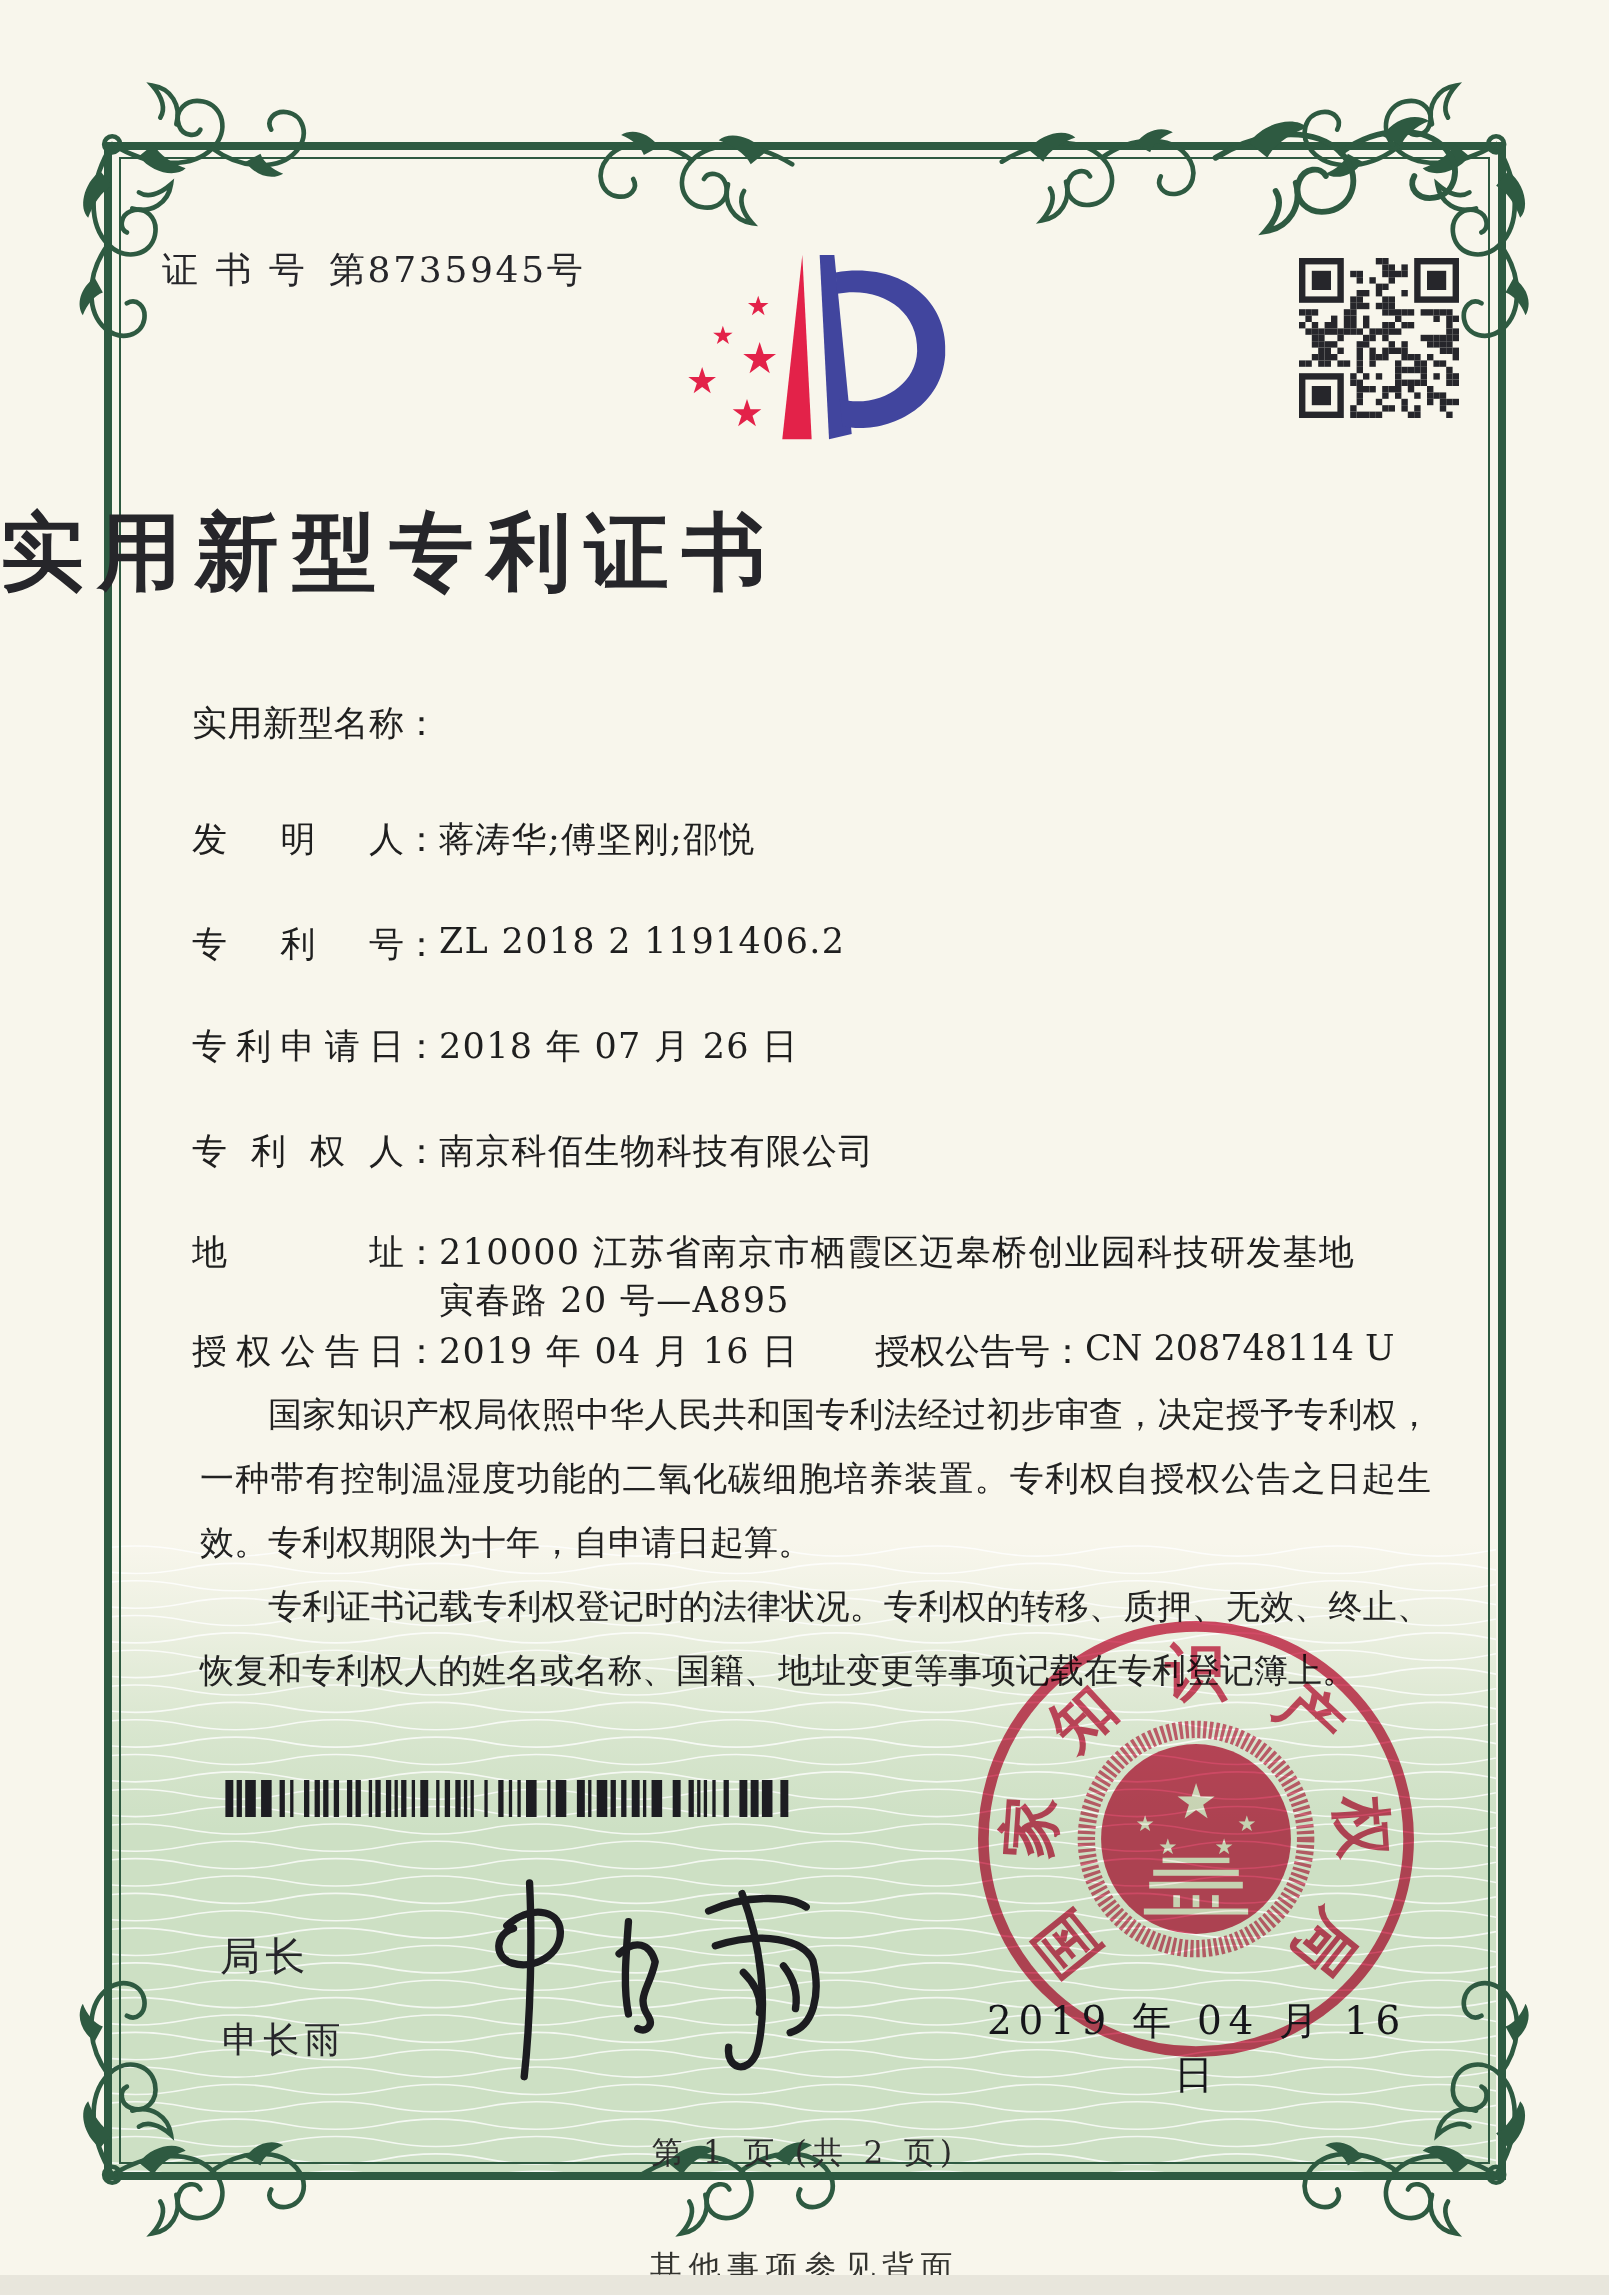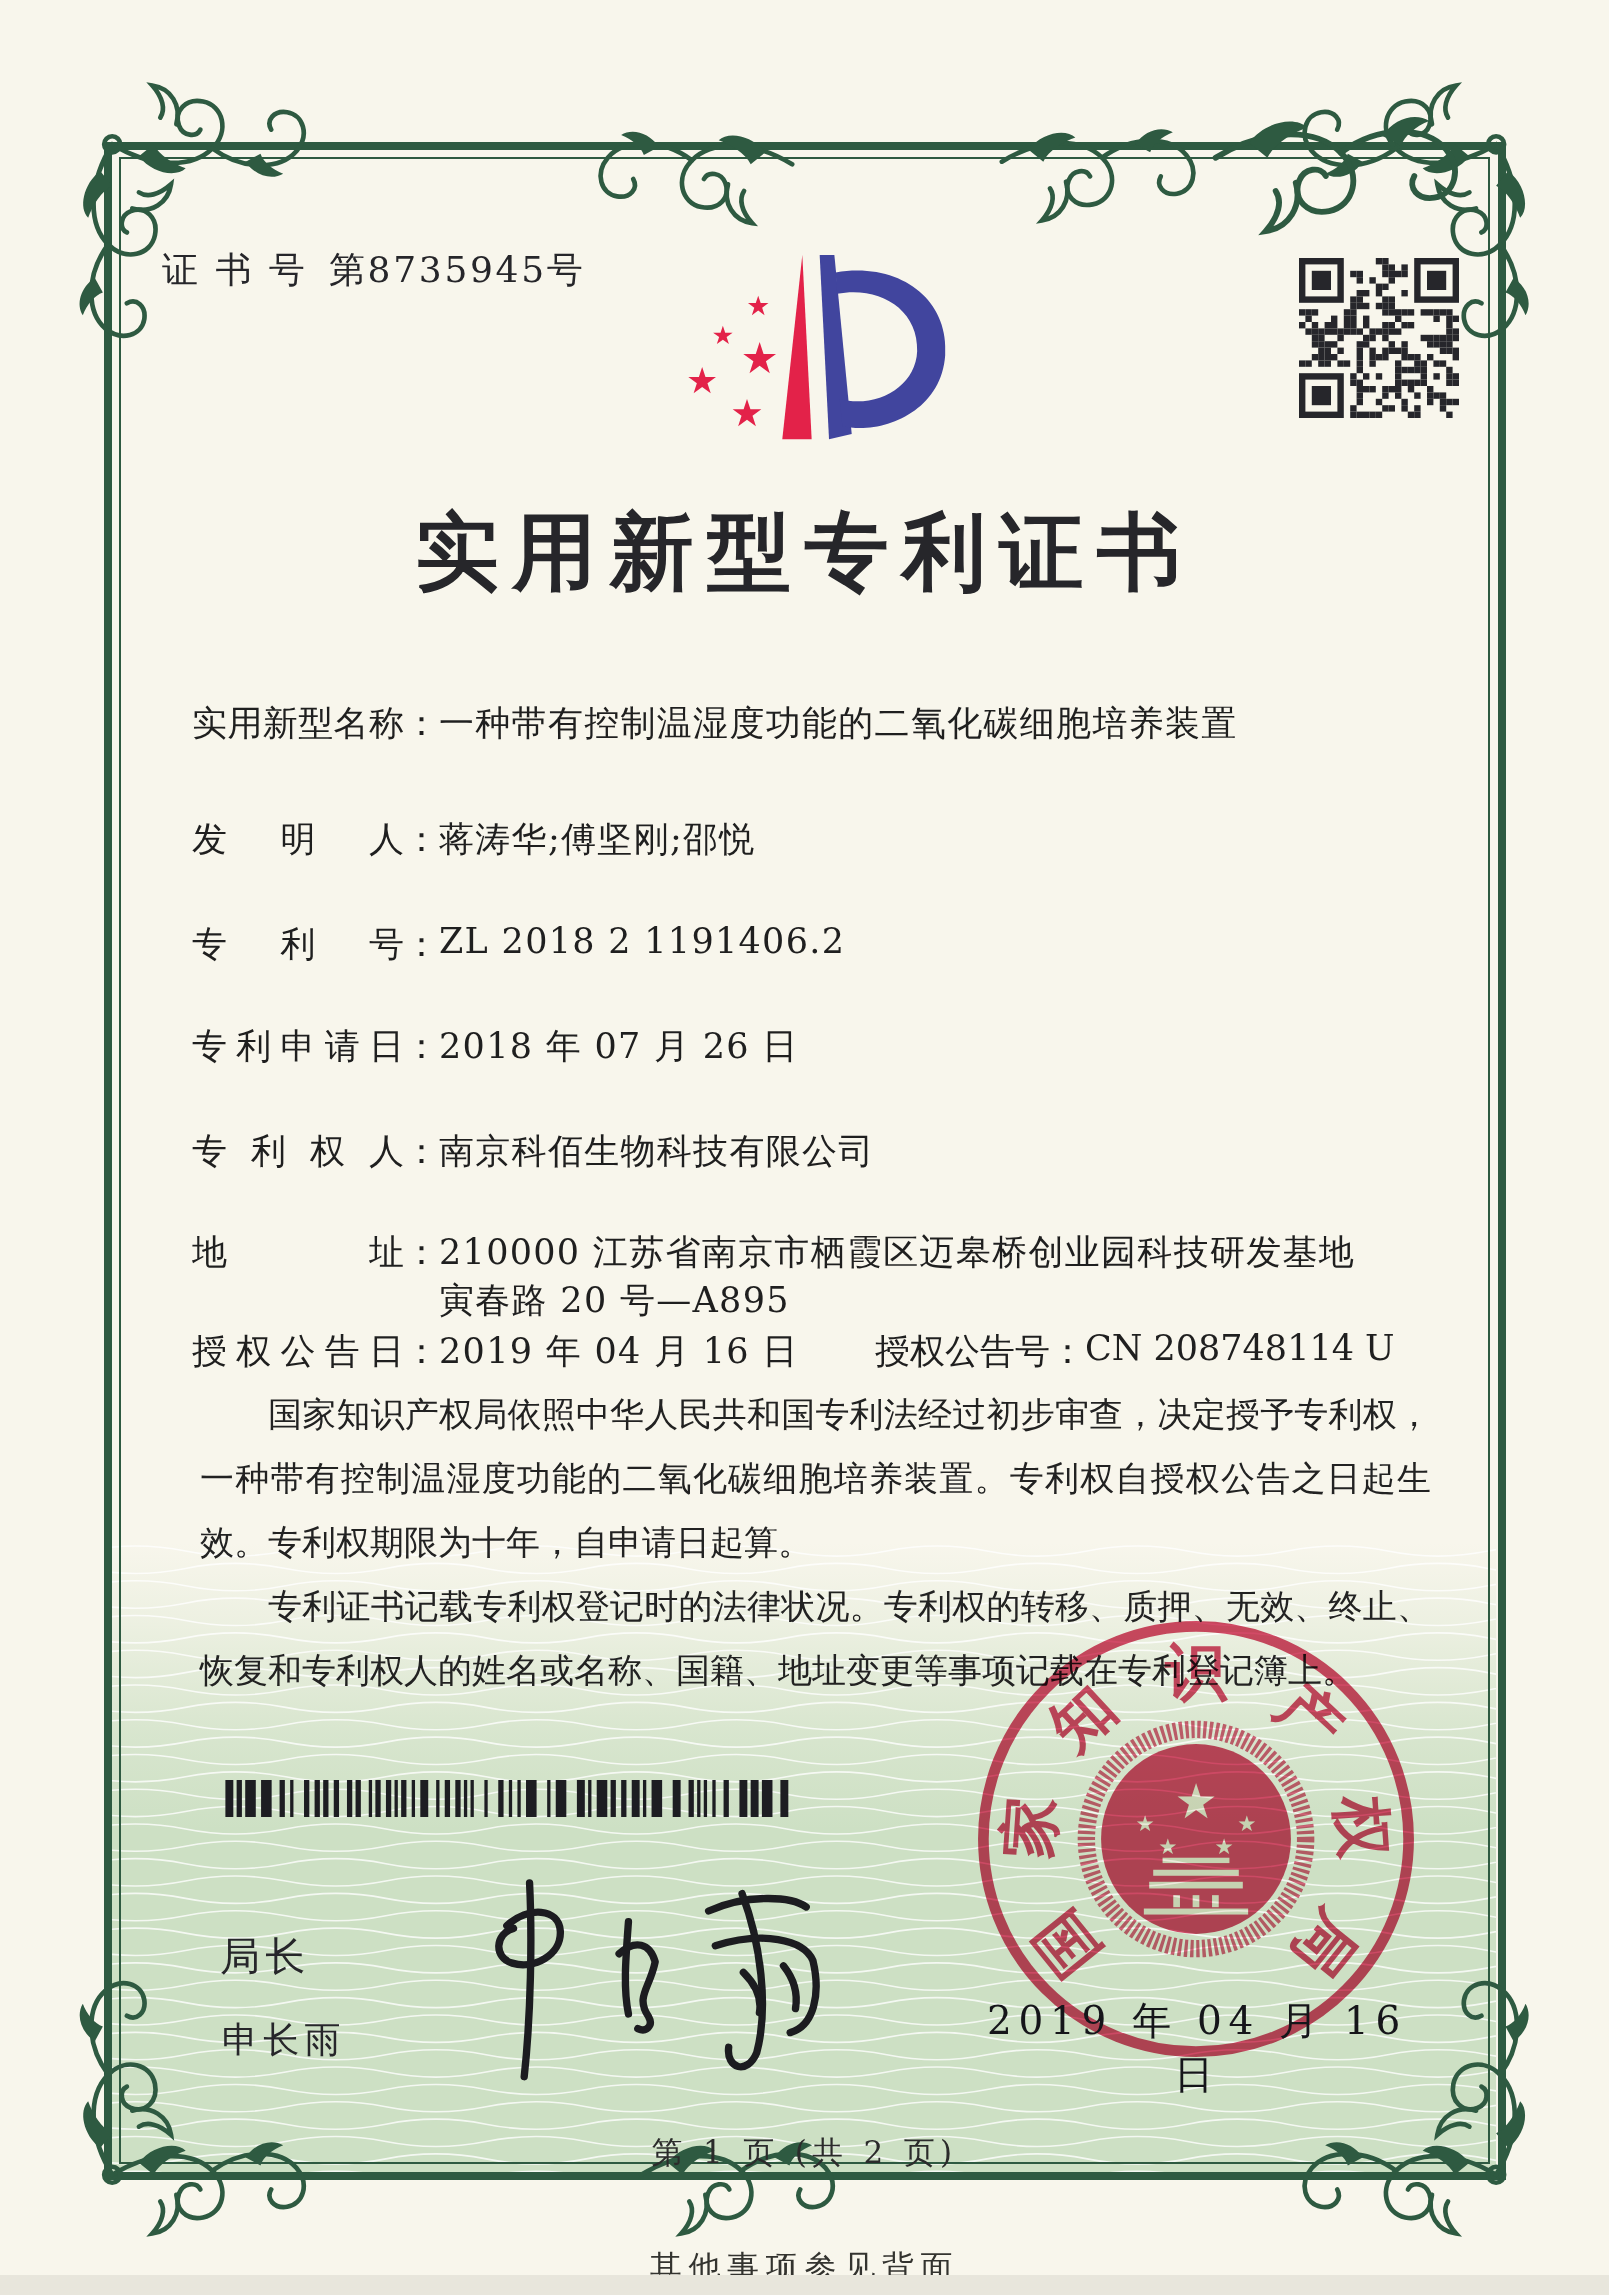--- a/index.html
+++ b/index.html
@@ -13,21 +13,21 @@
   
   .frame-outer{position:absolute;left:104px;top:142px;width:1402px;height:2038px;
                border:8px solid #2e5a41;box-sizing:border-box;pointer-events:none;}
   .frame-inner{position:absolute;left:119px;top:157px;width:1371px;height:2007px;
                border:2.7px solid #2e5a41;box-sizing:border-box;pointer-events:none;}
   .orn{position:absolute;left:0;top:0;pointer-events:none;}
   .cert-no{position:absolute;left:162px;top:246px;font-size:36px;letter-spacing:17.4px;color:#26262a;}
   .cert-no .num{letter-spacing:2.7px;margin-left:6.7px;}
   .logo{position:absolute;left:658px;top:227px;}
   .qr{position:absolute;left:1299px;top:258px;}
-  .title{position:absolute;left:0;top:496px;width:100%;text-align:center;
+  .title{position:absolute;left:0;top:496px;width:100%;
          font-size:84px;font-weight:bold;letter-spacing:13.4px;color:#26262a;}
   .row{position:absolute;left:192px;display:flex;font-size:35px;white-space:nowrap;}
   .row .lbl{display:inline-block;width:212px;text-align:justify;text-align-last:justify;}
   .row .cl{display:inline-block;width:35px;}
   .row .val{letter-spacing:1.3px;}
   .grant2{position:absolute;left:875px;display:flex;font-size:35px;white-space:nowrap;justify-content:center;}
   .bodytext{position:absolute;left:200px;top:1382px;width:1231px;font-size:34px;
             line-height:64px;text-align:justify;color:#222;}
   .bodytext p{margin:0;text-indent:2em;}
   .barcode{position:absolute;left:222px;top:1780px;}
@@ -348,21 +348,20 @@
       <rect x="0" y="172.79999999999998" width="67.2" height="67.2" fill="#26262b"></rect>
       <rect x="9.6" y="182.4" width="48" height="48" fill="#f8f6ec"></rect>
       <rect x="19.2" y="192" width="28.799999999999997" height="28.799999999999997" fill="#26262b"></rect>
     </svg>
 
   <div class="title">实用新型专利证书</div>
 
   <div class="row" style="top:700px">
     <span class="lbl">实用新型名称</span>
       <span class="cl">：</span>
-      <span class="val">一种带有控制温湿度功能的二氧化碳细胞培养装置</span>
   </div>
   <div class="row" style="top:816px">
     <span class="lbl">发明人</span>
       <span class="cl">：</span>
       <span class="val">蒋涛华;傅坚刚;邵悦</span>
   </div>
   <div class="row" style="top:921px">
     <span class="lbl">专利号</span>
       <span class="cl">：</span>
       <span class="val">ZL 2018 2 1191406.2</span>

